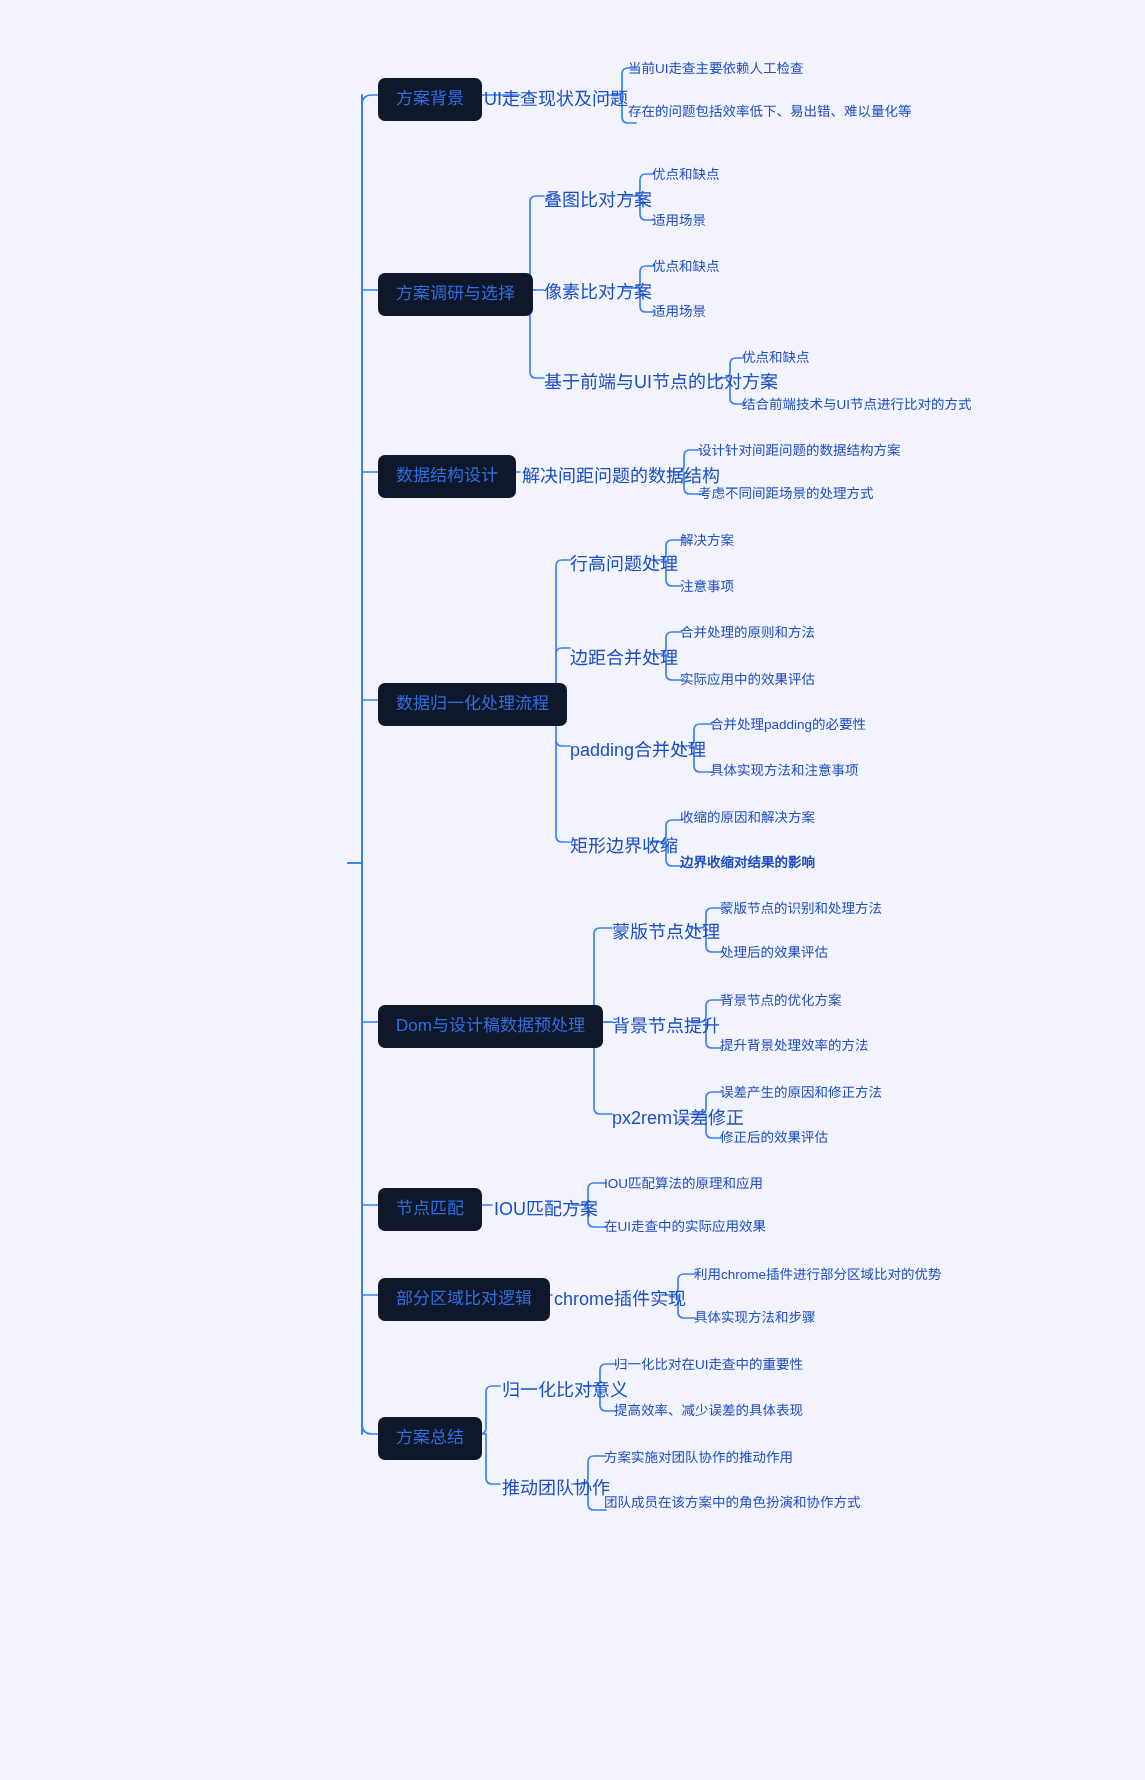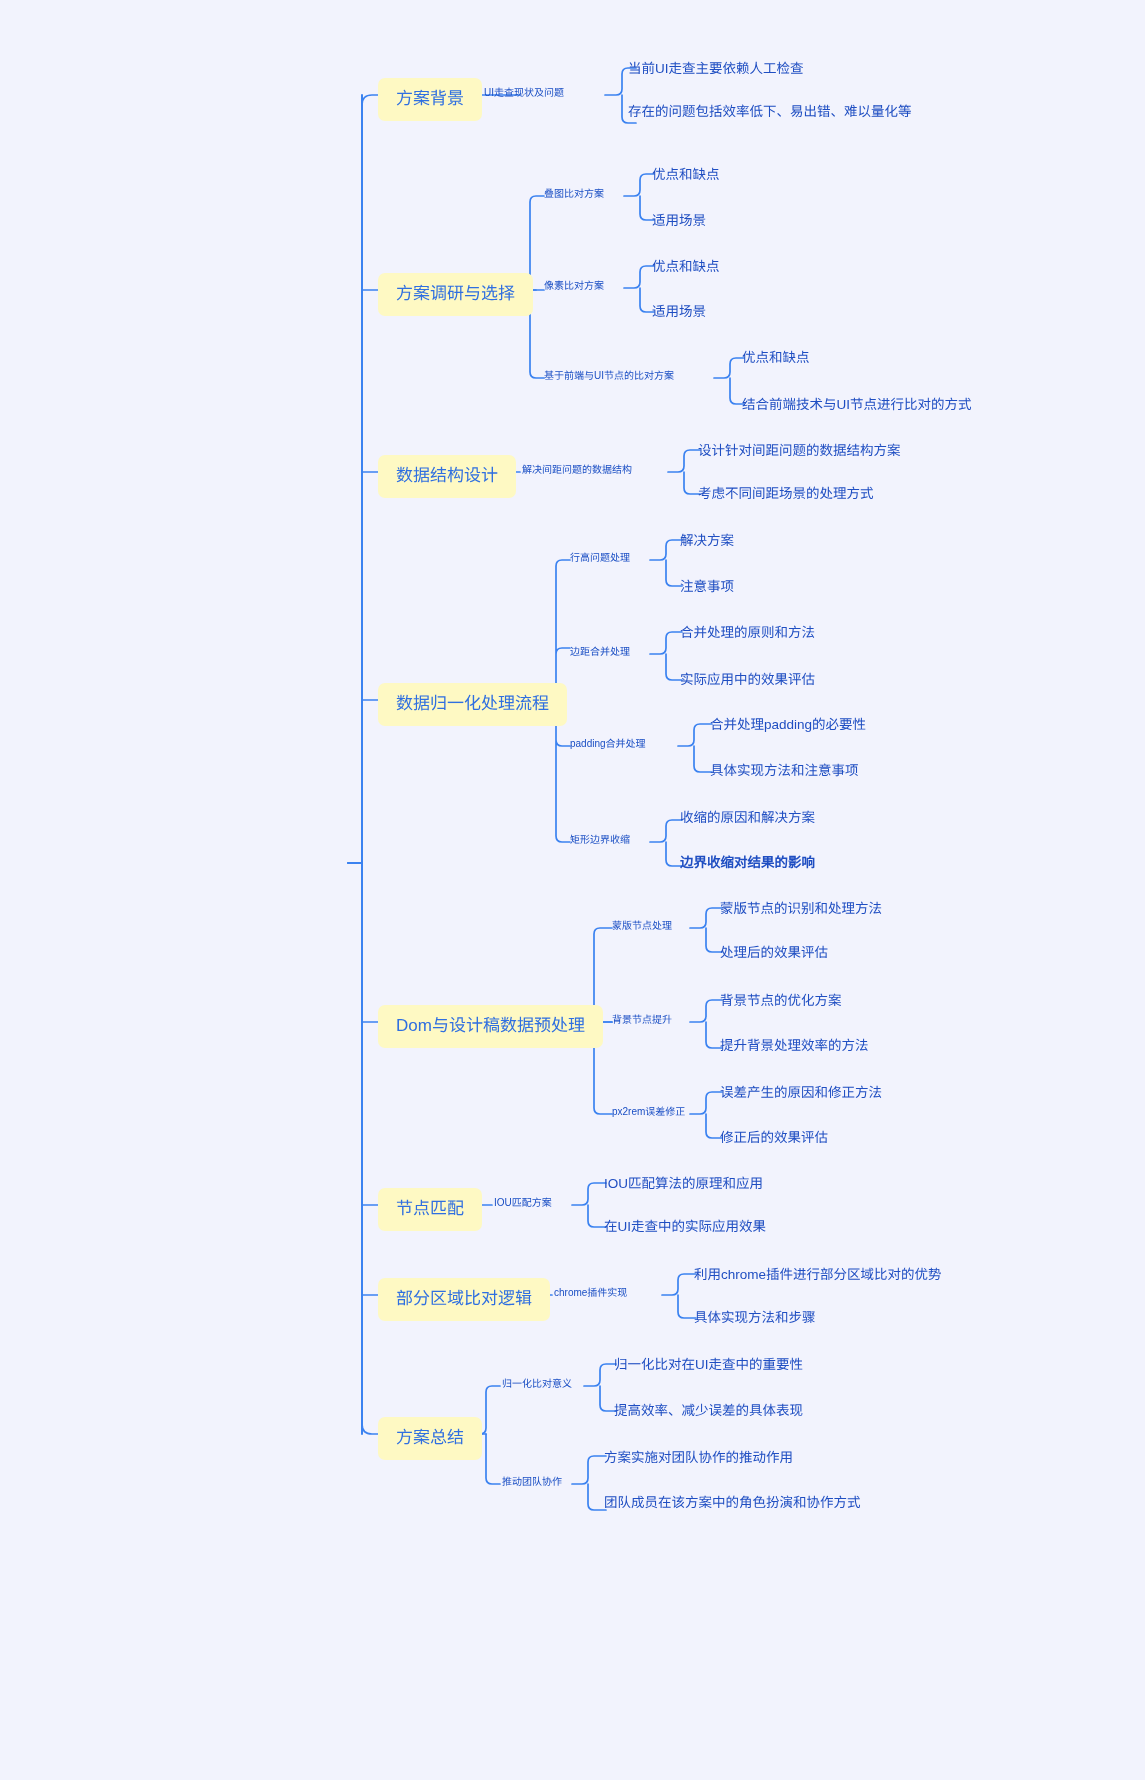--- a/index.html
+++ b/index.html
@@ -51,32 +51,32 @@
     padding: 14px 16px;
     width: 296px;
     left: 52px;
     top: 829px;
     white-space: normal;
     line-height: 1.45;
   }
 
   
   .lvl1 {
-    background: #fef9c3;
+    background: #0f172a;
     color: #2f6fe0;
     border-radius: 7px;
     font-size: 17px;
     padding: 9px 18px;
     text-align: center;
     white-space: nowrap;
   }
 
   
   .lvl2 {
-    font-size: 10px;
+    font-size: 18px;
     color: #1b4fc4;
     white-space: nowrap;
   }
 
   
   .lvl3 {
     font-size: 13.5px;
     color: #1f4ec2;
     white-space: nowrap;
   }

